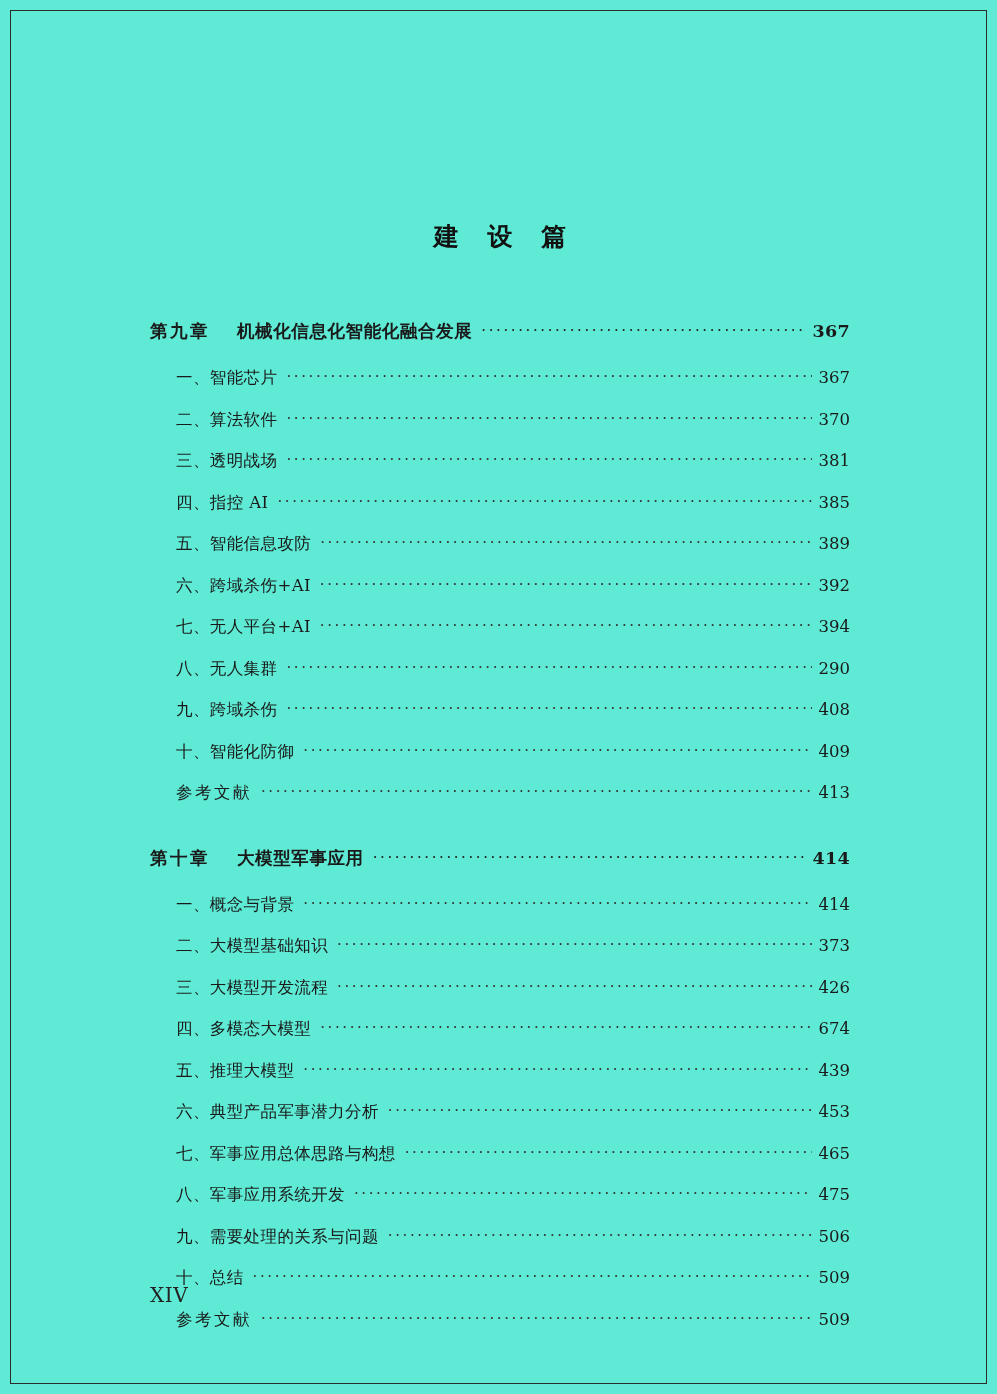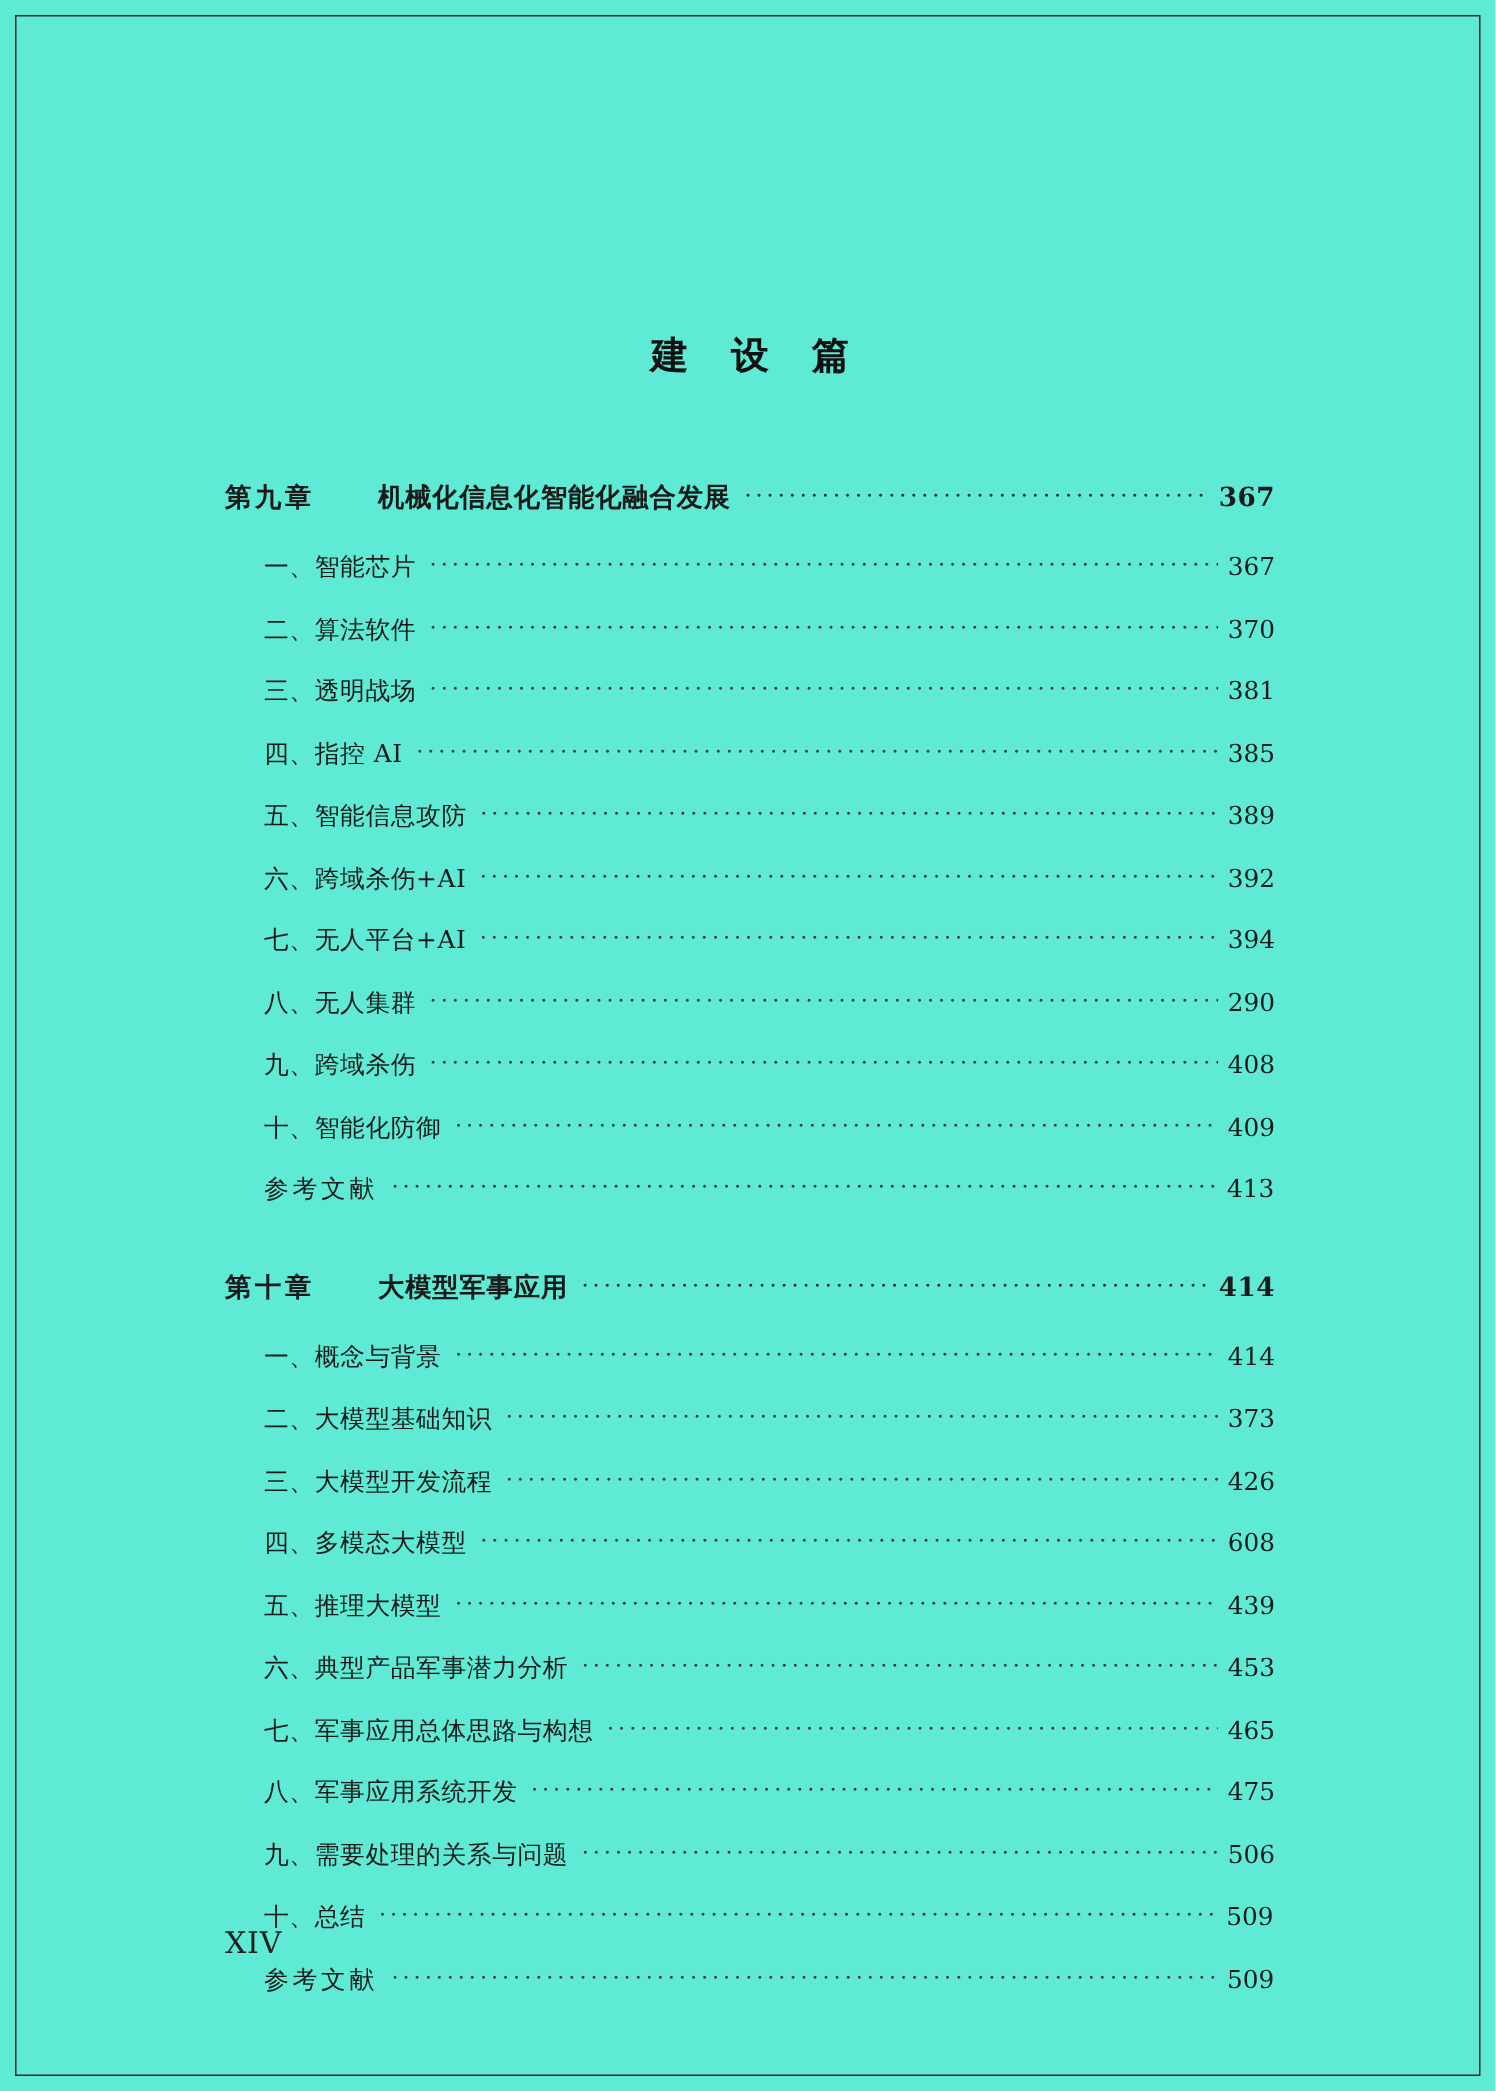--- a/index.html
+++ b/index.html
@@ -51,21 +51,21 @@
     font-size: 17.5px;
     font-weight: bold;
     margin-bottom: 24px;
     letter-spacing: 0.3px;
   }
   .chapter-heading .ch-num {
     letter-spacing: 2.5px;
     white-space: nowrap;
   }
   .chapter-heading .ch-title {
-    margin-left: 42px;
+    margin-left: 27px;
     white-space: nowrap;
     letter-spacing: 0.6px;
   }
   .entry {
     display: flex;
     align-items: baseline;
     font-size: 16.5px;
     margin-bottom: 19.5px;
     padding-left: 26px;
   }
@@ -85,20 +85,21 @@
     color: #333;
   }
   .chapter-heading .leader {
     letter-spacing: 2.6px;
     font-weight: normal;
     font-size: 15px;
     color: #222;
   }
   .pageno {
     width: 42px;
+    text-align: right;
     white-space: nowrap;
     font-family: "DejaVu Serif", serif;
   }
   .chapter-heading .pageno {
     font-weight: bold;
   }
   .entry .pageno {
     font-weight: normal;
   }
   .ref-entry {
@@ -215,21 +216,21 @@
         <span class="pageno">373</span>
       </div>
       <div class="entry">
         <span class="e-label">三、大模型开发流程</span>
         <span class="leader">··································································································</span>
         <span class="pageno">426</span>
       </div>
       <div class="entry">
         <span class="e-label">四、多模态大模型</span>
         <span class="leader">··································································································</span>
-        <span class="pageno">608</span>
+        <span class="pageno">674</span>
       </div>
       <div class="entry">
         <span class="e-label">五、推理大模型</span>
         <span class="leader">··································································································</span>
         <span class="pageno">439</span>
       </div>
       <div class="entry">
         <span class="e-label">六、典型产品军事潜力分析</span>
         <span class="leader">··································································································</span>
         <span class="pageno">453</span>

